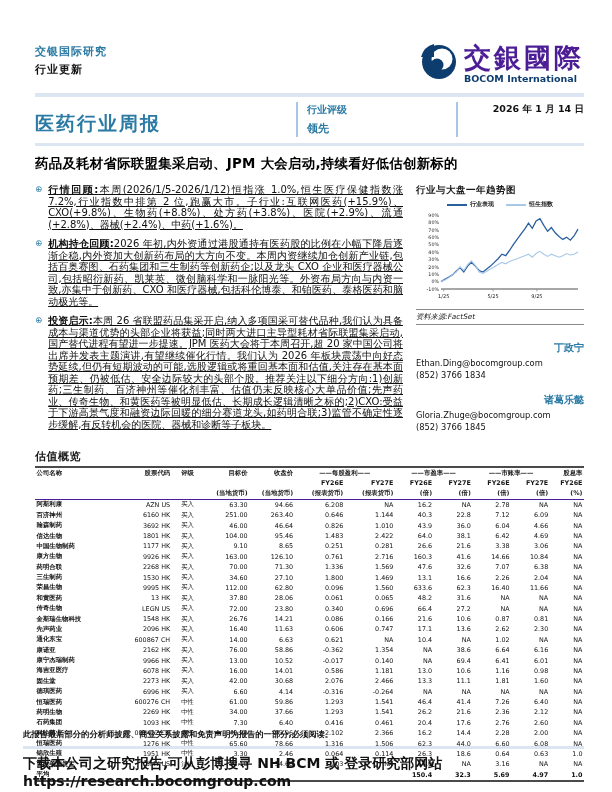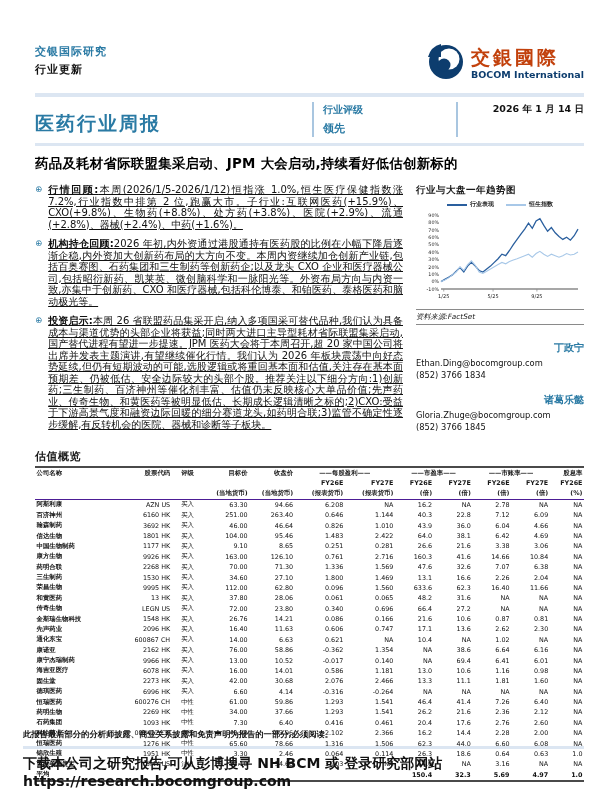--- a/index.html
+++ b/index.html
@@ -7,29 +7,29 @@
   .page {
     width:612px; height:792px; background:#fff; position:relative;
     font-family:"DejaVu Sans", sans-serif; color:#1a1a1a;
     padding:44px 28px 0 35px; overflow:hidden; margin:0 auto;
   }
   
   .hdr { display:flex; justify-content:space-between; align-items:flex-start; }
   .brand-cn { color:#2a7aa4; font-weight:bold; font-size:11px; letter-spacing:1px; }
   .rpt-type { color:#111; font-weight:bold; font-size:11px; margin-top:3px; letter-spacing:1px; }
   .logo { display:flex; align-items:center; gap:7px; }
-  .logo-txt .cn { color:#c2410c; font-weight:bold; font-size:19px; letter-spacing:3px; line-height:1; }
+  .logo-txt .cn { color:#4c1d95; font-weight:bold; font-size:27px; letter-spacing:3px; line-height:1; }
   .logo-txt .en { color:#0d3d6e; font-weight:bold; font-size:9.5px; margin-top:2px; }
   
   .band { height:4px; background:#dce6f2; margin-top:9px; }
   .band2 { height:3px; background:#dce6f2; }
   .titleblock { display:flex; align-items:stretch; padding:5px 0 6px; }
   .tb-left { flex:1; display:flex; align-items:flex-end; }
   .tb-title { color:#2a7aa4; font-weight:bold; font-size:19px; letter-spacing:2px; }
-  .tb-mid { width:144px; border-left:2px solid #a9c6e0; padding:1px 0 1px 9px; }
+  .tb-mid { width:160px; border-left:2px solid #a9c6e0; padding:1px 0 1px 9px; }
   .tb-mid .lbl { color:#2a7aa4; font-weight:bold; font-size:10px; }
   .tb-mid .val { color:#2a7aa4; font-weight:bold; font-size:11px; margin-top:4px; }
   .tb-right { width:128px; border-left:2px solid #a9c6e0; padding:1px 0 1px 8px; text-align:right; }
   .tb-date { font-size:9.5px; font-weight:bold; color:#111; }
   
   .headline { font-size:13.4px; font-weight:bold; color:#000; margin:9px 0 11px; letter-spacing:0.3px; }
   
   .main { display:flex; gap:13px; }
   .col-l { width:368px; }
   .col-r { flex:1; }

